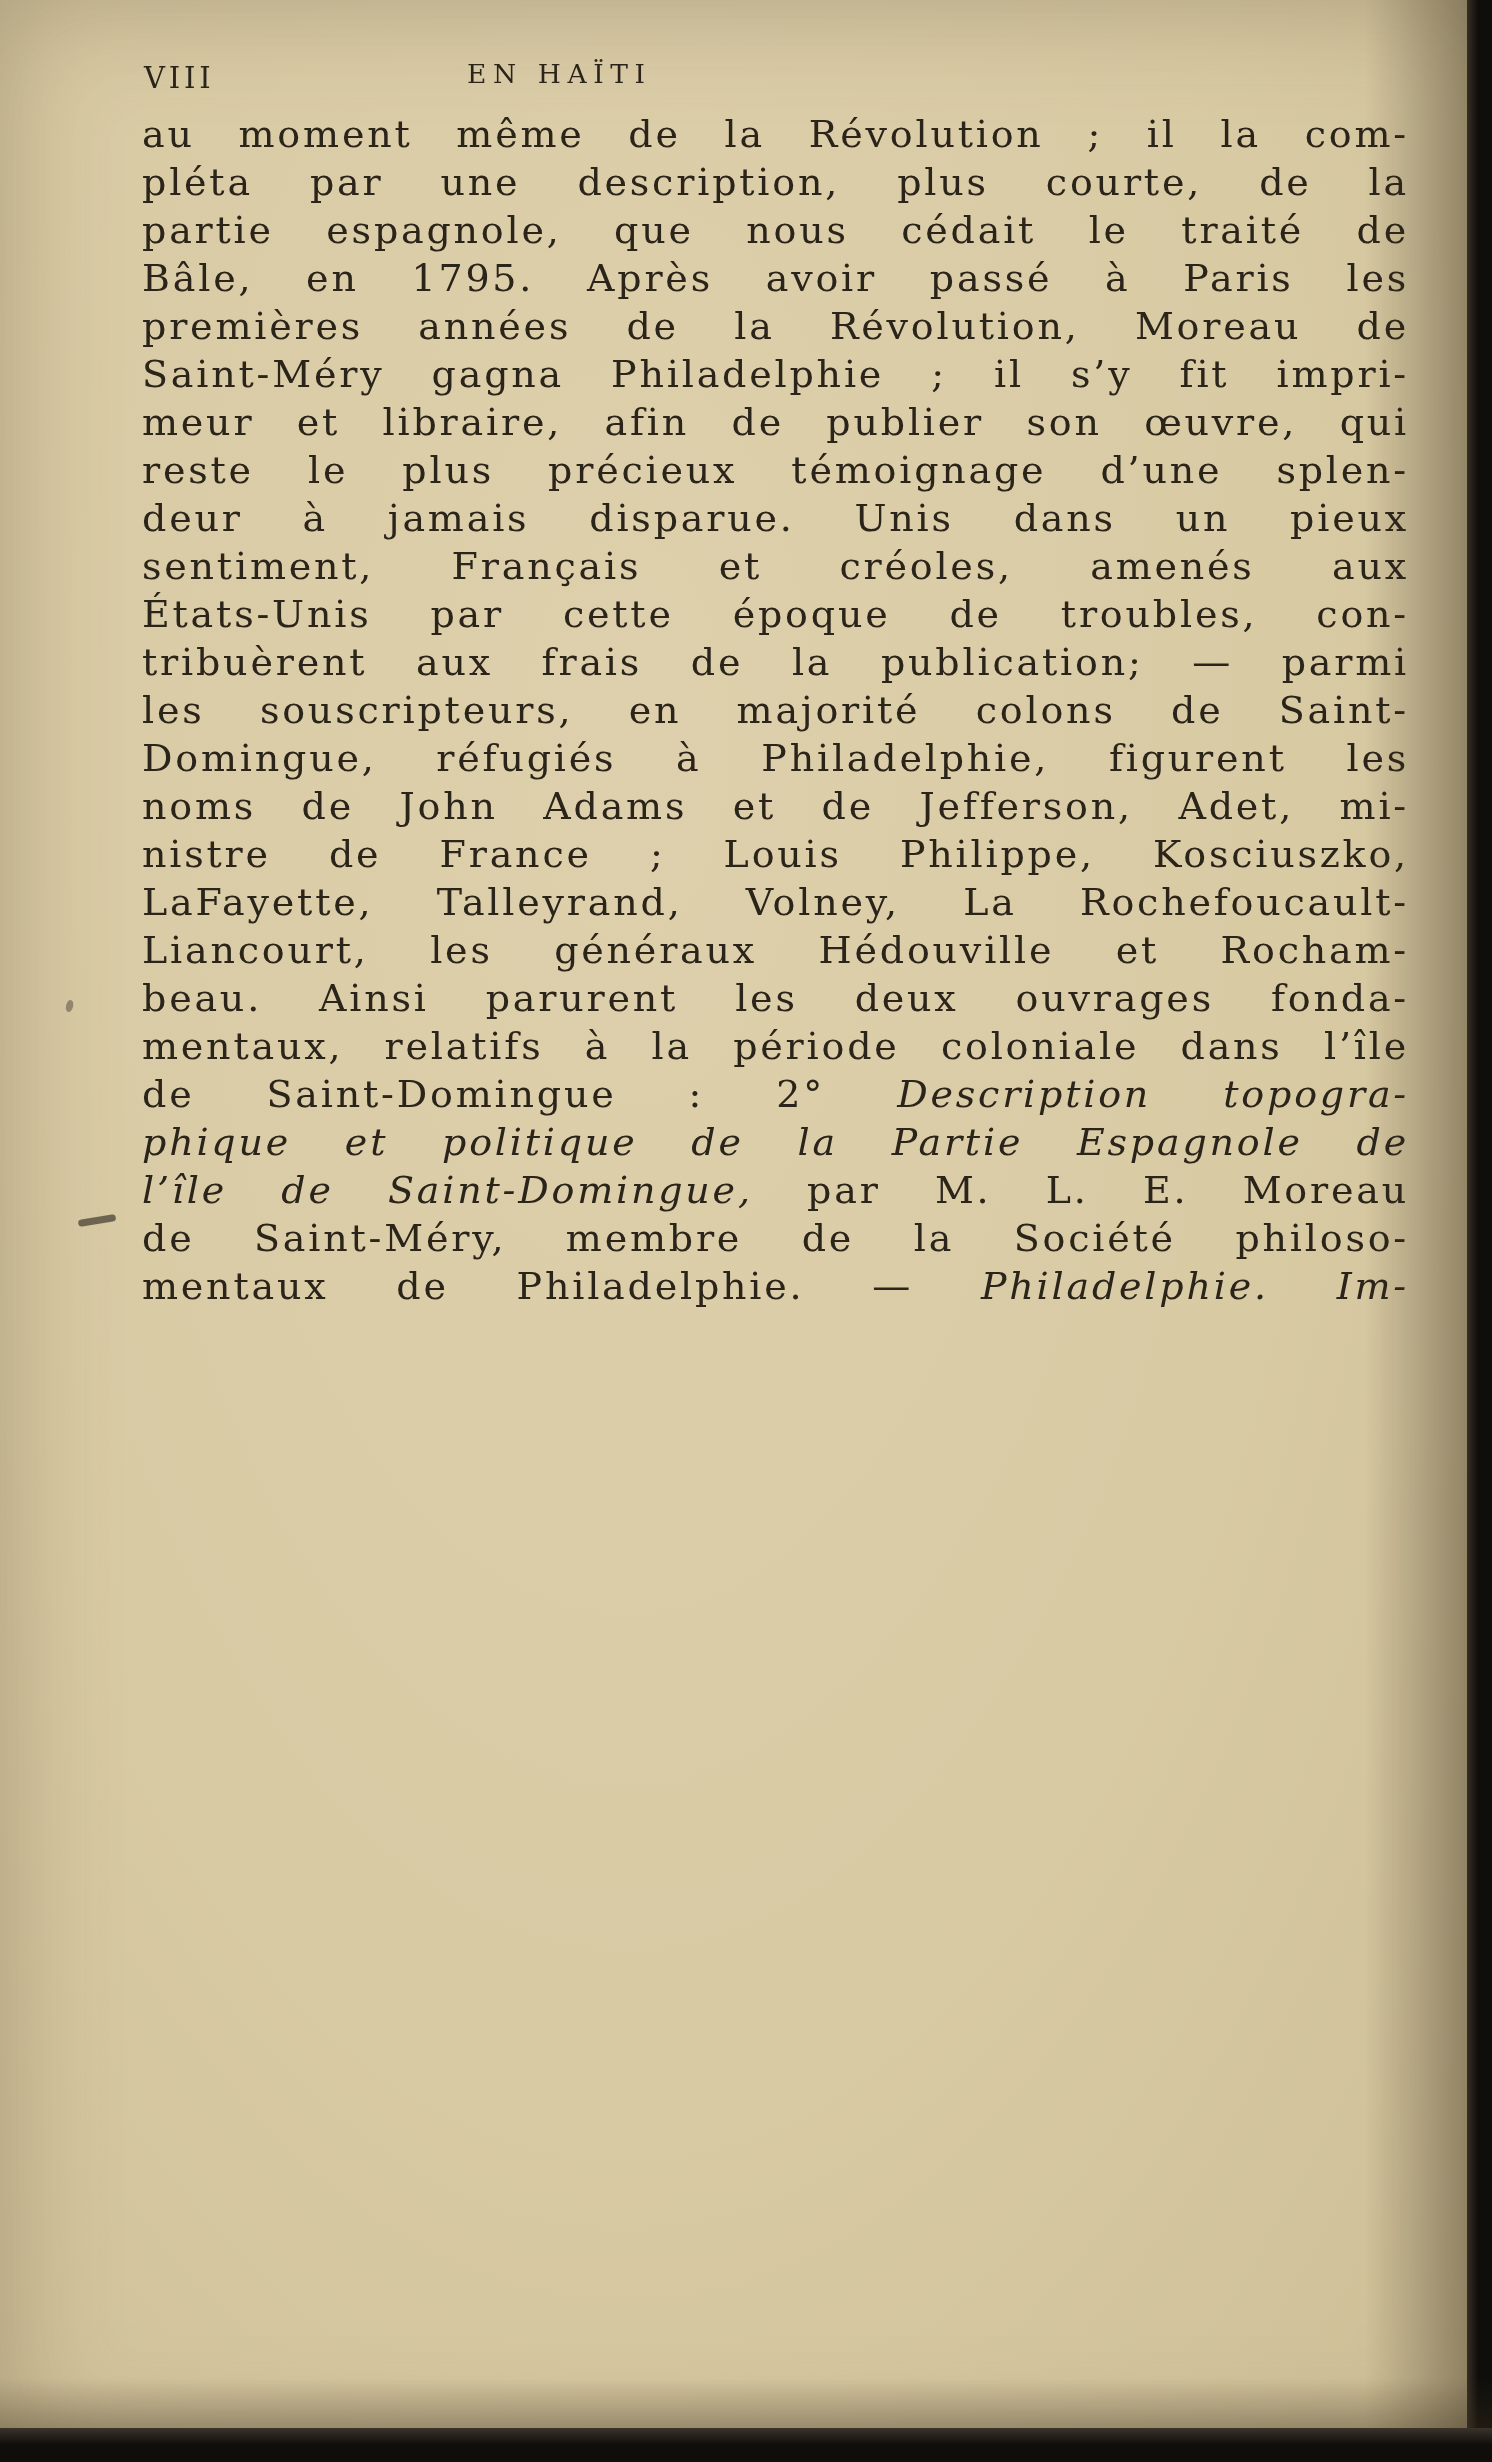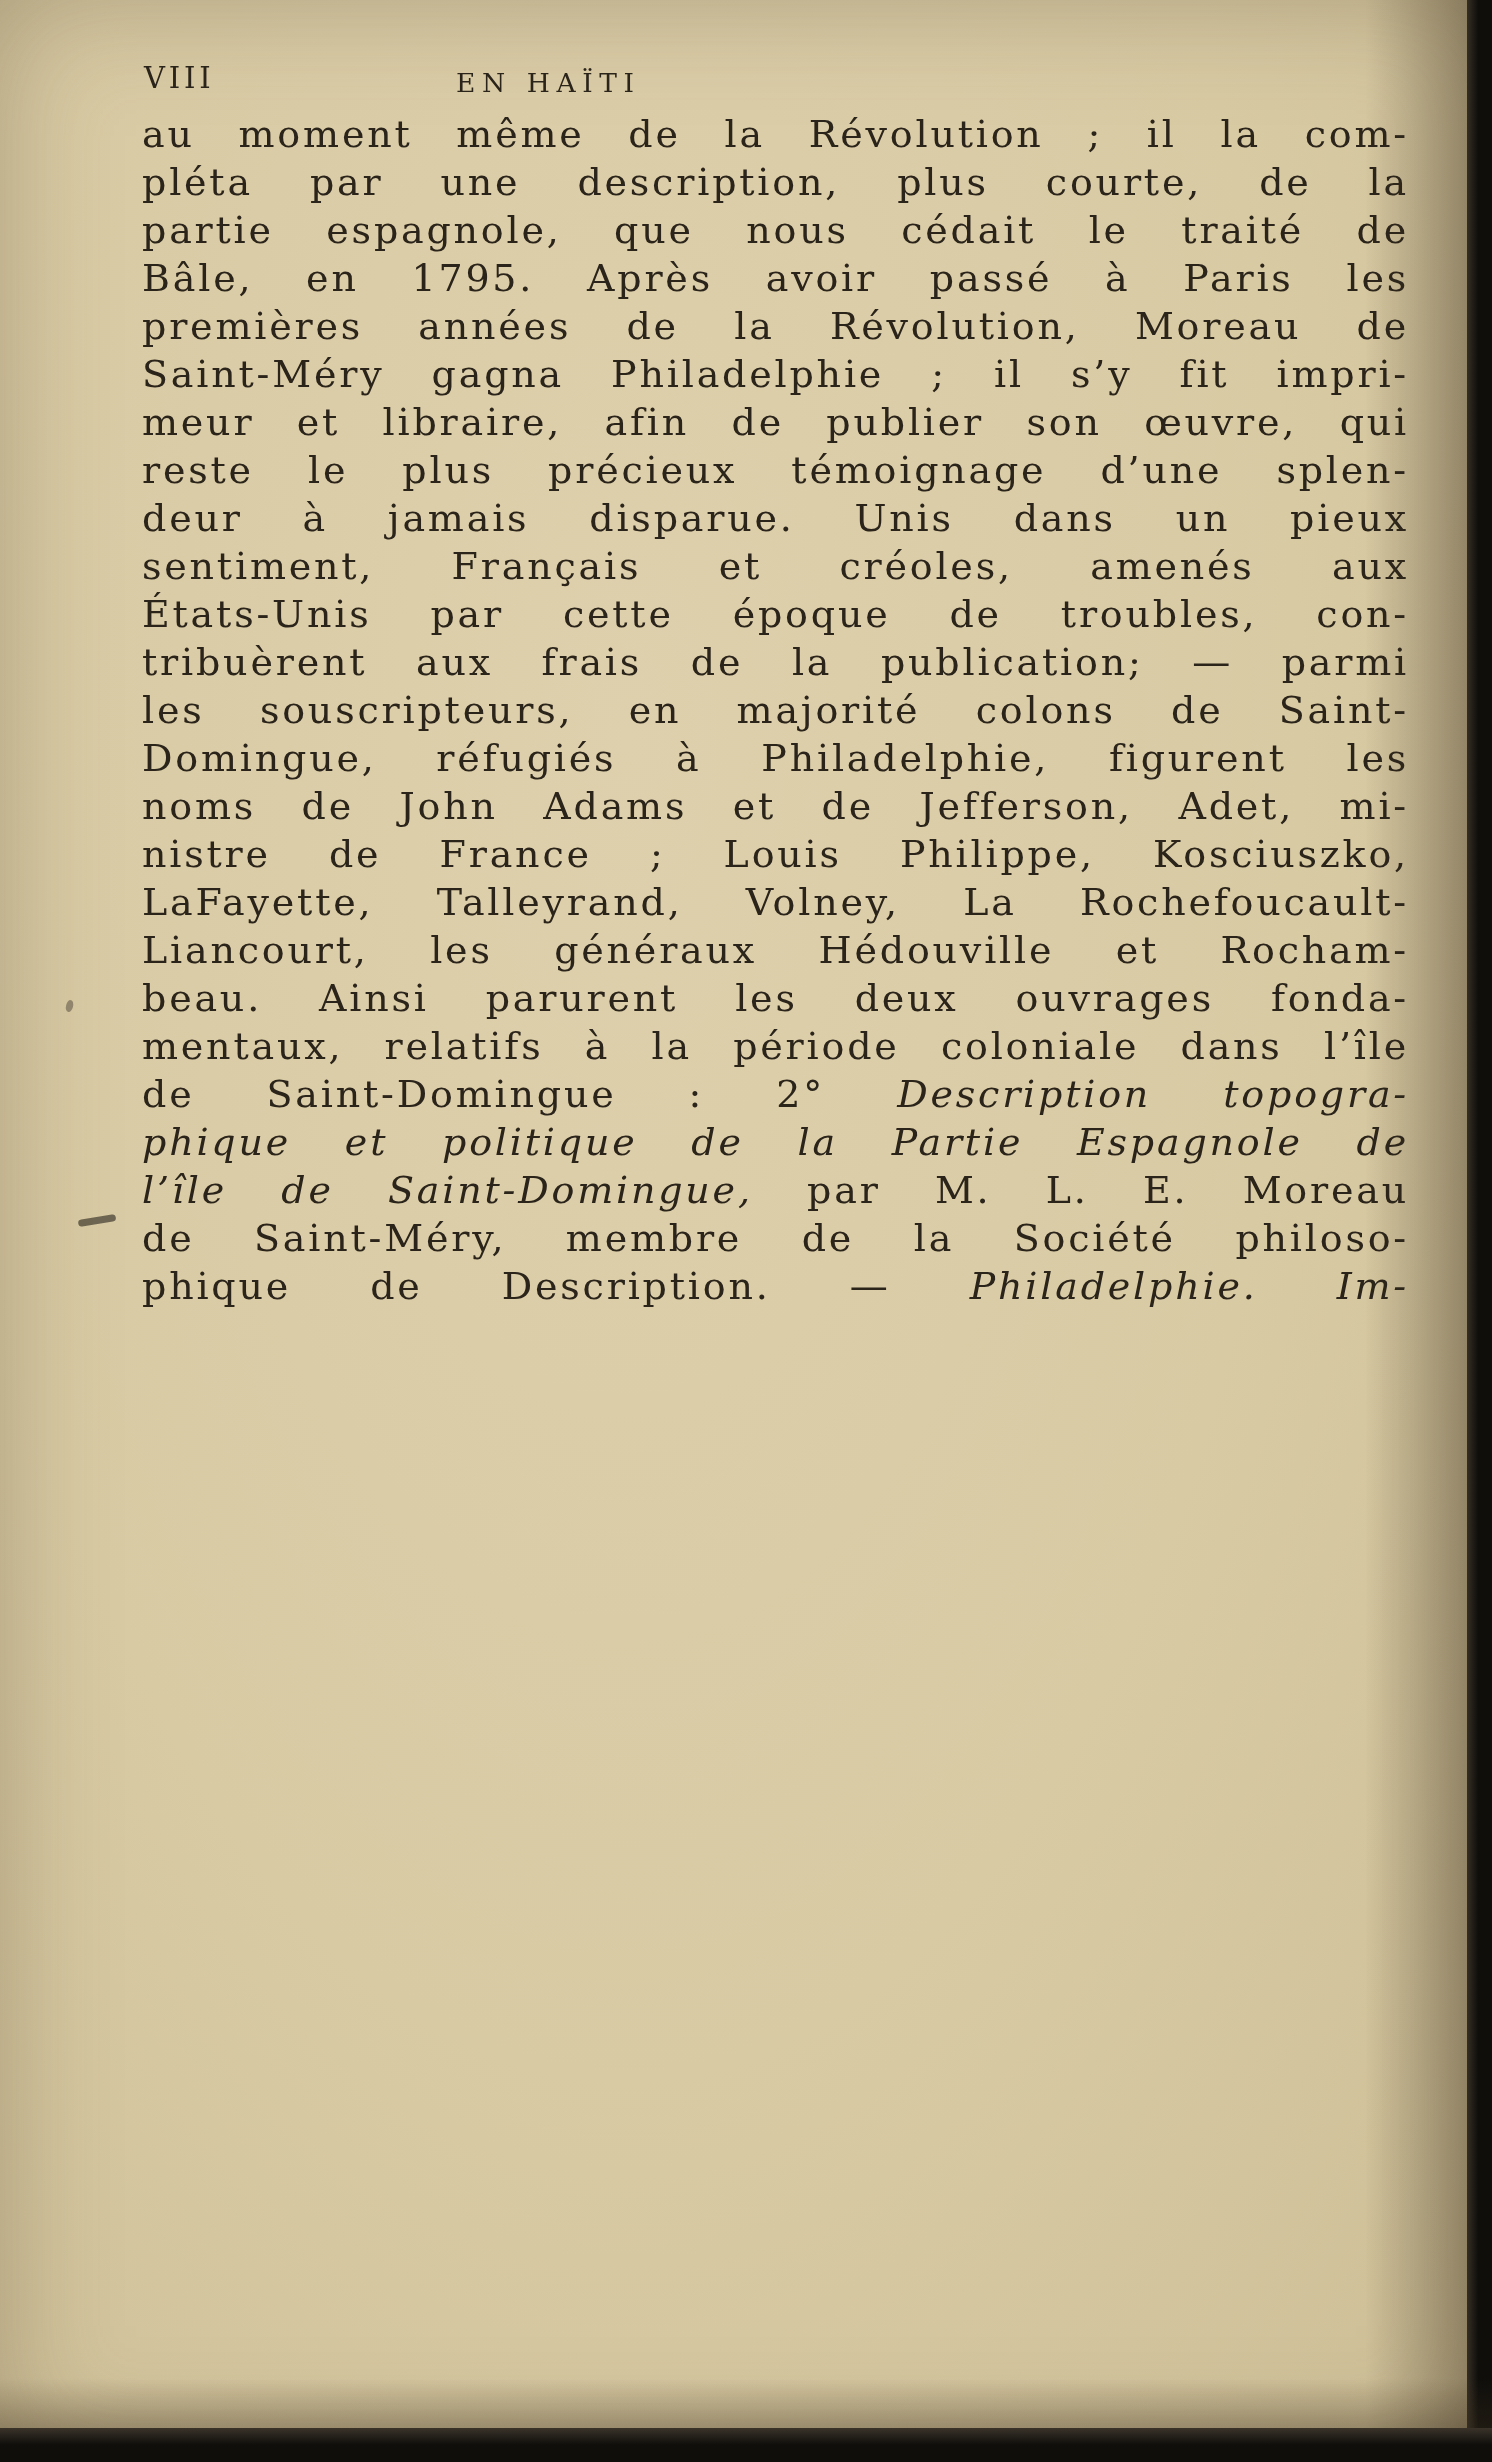--- a/index.html
+++ b/index.html
@@ -16,22 +16,22 @@
   }
   .vignette{
     position:absolute;inset:0;pointer-events:none;
     box-shadow:inset 0 0 114px rgba(90,75,50,.35);
   }
   .page-num{
     position:absolute;left:144px;top:61px;
     font-size:29px;letter-spacing:3.8px;color:var(--ink,#2b241a);
   }
   .running-title{
-    position:absolute;left:456px;top:58px;
-    font-size:26.5px;letter-spacing:6.6px;color:var(--ink,#2b241a);margin-top:9px;
+    position:absolute;left:467px;top:58px;
+    font-size:26.5px;letter-spacing:6.6px;color:var(--ink,#2b241a);
   }
   .body-text{
     position:absolute;left:142px;top:110px;width:1267px;
     color:var(--ink,#2b241a);
     font-size:38px;line-height:48px;
     letter-spacing:2.8px;word-spacing:5.7px;
   }
   .line{
     text-align:justify;
     text-align-last:justify;
@@ -94,21 +94,21 @@
       <div class="line"><span>noms de John Adams et de Jefferson, Adet, mi-</span></div>
       <div class="line"><span>nistre de France ; Louis Philippe, Kosciuszko,</span></div>
       <div class="line"><span>LaFayette, Talleyrand, Volney, La Rochefoucault-</span></div>
       <div class="line"><span>Liancourt, les généraux Hédouville et Rocham-</span></div>
       <div class="line"><span>beau. Ainsi parurent les deux ouvrages fonda-</span></div>
       <div class="line"><span>mentaux, relatifs à la période coloniale dans l’île</span></div>
       <div class="line"><span>de Saint-Domingue : 2° </span><span class="it">Description topogra-</span></div>
       <div class="line"><span class="it">phique et politique de la Partie Espagnole de</span></div>
       <div class="line"><span class="it">l’île de Saint-Domingue,</span><span> par M. L. E. Moreau</span></div>
       <div class="line"><span>de Saint-Méry, membre de la Société philoso-</span></div>
-      <div class="line"><span>phique de Description. — </span><span class="it">Philadelphie. Im-</span></div>
+      <div class="line"><span>mentaux de Philadelphie. — </span><span class="it">Philadelphie. Im-</span></div>
     </div>
 
   <div class="smudge-1"></div>
   <div class="smudge-2"></div>
 
   <div class="right-shade"></div>
   <div class="edge-right"></div>
   <div class="bottom-shade"></div>
   <div class="edge-bottom"></div>
 </div>

